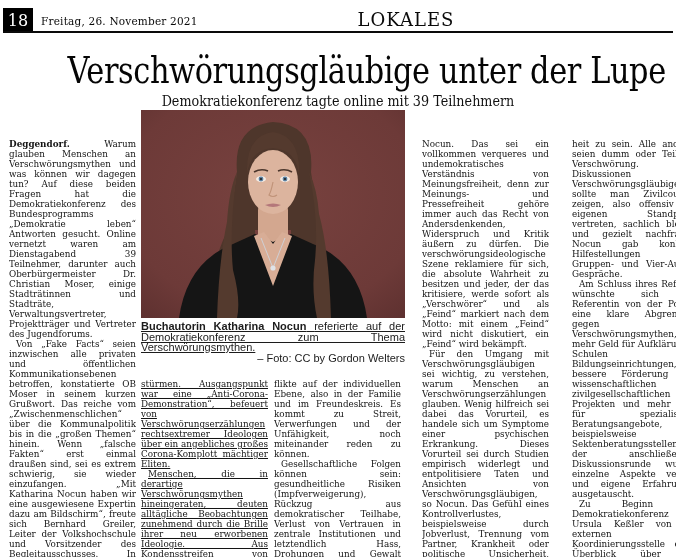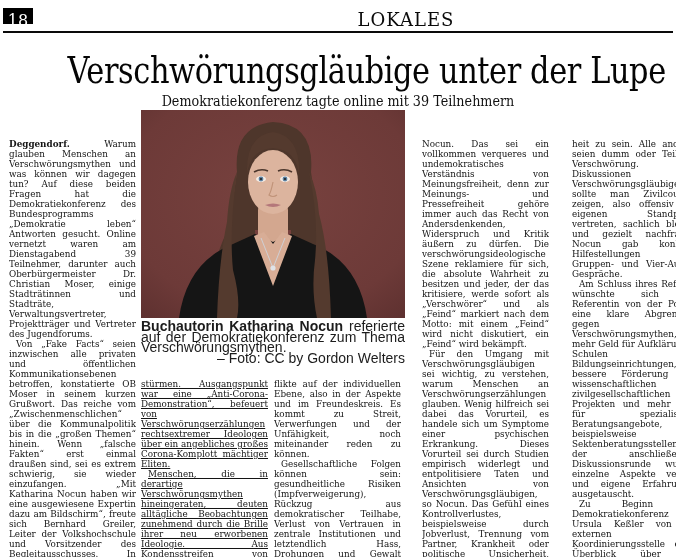--- a/index.html
+++ b/index.html
@@ -3,21 +3,21 @@
 <meta charset="utf-8">
 <style>
   html,body { margin:0; padding:0; }
   body { background:#e8e8e8; }
   .page {
     position:relative; width:676px; height:557px; background:#ffffff;
     font-family:"DejaVu Serif", serif; color:#111; overflow:hidden;
   }
   
   .pagenum {
-    position:absolute; left:3px; top:8px; width:30px; height:16px;
+    position:absolute; left:3px; top:8px; width:30px; height:25px;
     background:#000; color:#fff; font-size:16px; text-align:center; line-height:25px;
   }
   .mdate {
     position:absolute; left:41px; top:15px; font-size:10.5px; letter-spacing:.2px; color:#0a0a0a;
   }
   .section {
     position:absolute; left:0; top:9px; width:812px; text-align:center;
     font-size:18px; letter-spacing:1px; color:#0a0a0a;
   }
   .mrule { position:absolute; left:3px; top:31px; width:670px; height:2px; background:#0a0a0a; }
@@ -29,22 +29,22 @@
   }
   .subheadline {
     position:absolute; left:0; top:93px; width:676px; text-align:center;
     font-size:14.5px; color:#111; transform:scaleX(.88); transform-origin:center; white-space:nowrap;
   }
   
   .photo { position:absolute; left:141px; top:110px; width:264px; height:208px; overflow:hidden; }
   .photo svg { display:block; }
   .caption {
     position:absolute; left:141px; top:321px; width:264px;
-    font-family:"Liberation Sans", sans-serif; font-size:14px; line-height:10.5px;
-    color:#1c1c1c; text-align:justify;
+    font-family:"Liberation Sans", sans-serif; font-size:11px; line-height:10.5px;
+    color:#1c1c1c; text-align:justify;text-decoration:underline;
   }
   .caption b { font-weight:bold; }
   .caption .credit { float:right; padding-left:6px;margin-left:16px; }
   
   .col {
     position:absolute; width:127px; overflow:hidden;
     font-size:8.8px; line-height:10px; text-align:justify; color:#141414;
     hyphens:auto; -webkit-hyphens:auto; overflow-wrap:break-word;margin-top:27px;
   }
   .col-tall { top:112px; height:445px; }
@@ -57,20 +57,21 @@
     position:absolute; right:1px; bottom:2px; background:#fff; padding-left:5px;
     font-size:12px; color:#141414;
   }
 </style>
 </head>
 <body>
 
 <div class="page">
 
   <div class="pagenum">18</div>
+  <div class="mdate">Freitag, 26. November 2021</div>
   <div class="section">LOKALES</div>
   <div class="mrule"></div>
 
   <div class="headline">Verschwörungsgläubige unter der Lupe</div>
   <div class="subheadline">Demokratiekonferenz tagte online mit 39 Teilnehmern</div>
 
   <div class="photo">
     <svg width="264" height="208" viewBox="0 0 264 208" xmlns="http://www.w3.org/2000/svg">
       <defs>
         <radialGradient id="bgv" cx="50%" cy="42%" r="80%">
@@ -125,21 +126,21 @@
     <p>Von „Fake Facts“ seien inzwischen alle privaten und öffentlichen Kommunikationsebenen betroffen, konstatierte OB Moser in seinem kurzen Grußwort. Das reiche vom „Zwischenmenschlichen“ über die Kommunalpolitik bis in die „großen Themen“ hinein. Wenn „falsche Fakten“ erst einmal draußen sind, sei es extrem schwierig, sie wieder einzufangen. „Mit Katharina Nocun haben wir eine ausgewiesene Expertin dazu am Bildschirm“, freute sich Bernhard Greiler, Leiter der Volkshochschule und Vorsitzender des Begleitausschusses. In ihrem neuen Buch – Titel: „True Facts“ – gibt die Publizistin und Politikwissenschaftlerin Nocun gemeinsam mit Co-Autorin und Sozialpsychologin Pia Lamberty Tipps, was gegen Verschwörungserzählungen wirklich hilft.</p>
 
   </div>
 
   <div class="col col-short c2">
     <p class="noindent">stürmen. Ausgangspunkt war eine „Anti-Corona-Demonstration“, befeuert von Verschwörungserzählungen rechtsextremer Ideologen über ein angebliches großes Corona-Komplott mächtiger Eliten.</p>
     <p>Menschen, die in derartige Verschwörungsmythen hineingeraten, deuten alltägliche Beobachtungen zunehmend durch die Brille ihrer neu erworbenen Ideologie. Aus Kondensstreifen von Flugzeugen am Himmel oder Maskenpflicht im Supermarkt werden untrügliche Zeichen dafür, dass eine neue Weltordnung durchgesetzt werden solle. Im Umgang mit Verschwörungsgläubigen entstehen zum einen Kon-</p>
   </div>
 
   <div class="col col-short c3">
-    <p class="noindent">flikte auf der individuellen Ebene, also in der Aspekte und im Freundeskreis. Es kommt zu Streit, Verwerfungen und der Unfähigkeit, noch miteinander reden zu können.</p>
+    <p class="noindent">flikte auf der individuellen Ebene, also in der Familie und im Freundeskreis. Es kommt zu Streit, Verwerfungen und der Unfähigkeit, noch miteinander reden zu können.</p>
     <p>Gesellschaftliche Folgen können sein: gesundheitliche Risiken (Impfverweigerung), Rückzug aus demokratischer Teilhabe, Verlust von Vertrauen in zentrale Institutionen und letztendlich Hass, Drohungen und Gewalt gegen vermeintliche „Verschwörer“. „In der verschwörungsideologischen Szene bedeutet Meinungsfreiheit das Recht, jederzeit sagen zu dürfen, was man möchte, mit dem Anspruch darauf, dass niemand widersprechen darf“, erläuterte</p>
   </div>
 
   <div class="col col-tall c4">
     <p class="noindent">Nocun. Das sei ein vollkommen verqueres und undemokratisches Verständnis von Meinungsfreiheit, denn zur Meinungs- und Pressefreiheit gehöre immer auch das Recht von Andersdenkenden, Widerspruch und Kritik äußern zu dürfen. Die verschwörungsideologische Szene reklamiere für sich, die absolute Wahrheit zu besitzen und jeder, der das kritisiere, werde sofort als „Verschwörer“ und als „Feind“ markiert nach dem Motto: mit einem „Feind“ wird nicht diskutiert, ein „Feind“ wird bekämpft.</p>
     <p>Für den Umgang mit Verschwörungsgläubigen sei wichtig, zu verstehen, warum Menschen an Verschwörungserzählungen glauben. Wenig hilfreich sei dabei das Vorurteil, es handele sich um Symptome einer psychischen Erkrankung. Dieses Vorurteil sei durch Studien empirisch widerlegt und entpolitisiere Taten und Ansichten von Verschwörungsgläubigen, so Nocun. Das Gefühl eines Kontrollverlustes, beispielsweise durch Jobverlust, Trennung vom Partner, Krankheit oder politische Unsicherheit, begünstige die Neigung, an Verschwörungserzählungen zu glauben. Diesbezüglich sei die gegenwärtige Pandemie ein geradezu „perfekter Nährboden“.</p>
 
   </div>
 
   <div class="col col-tall c5">

